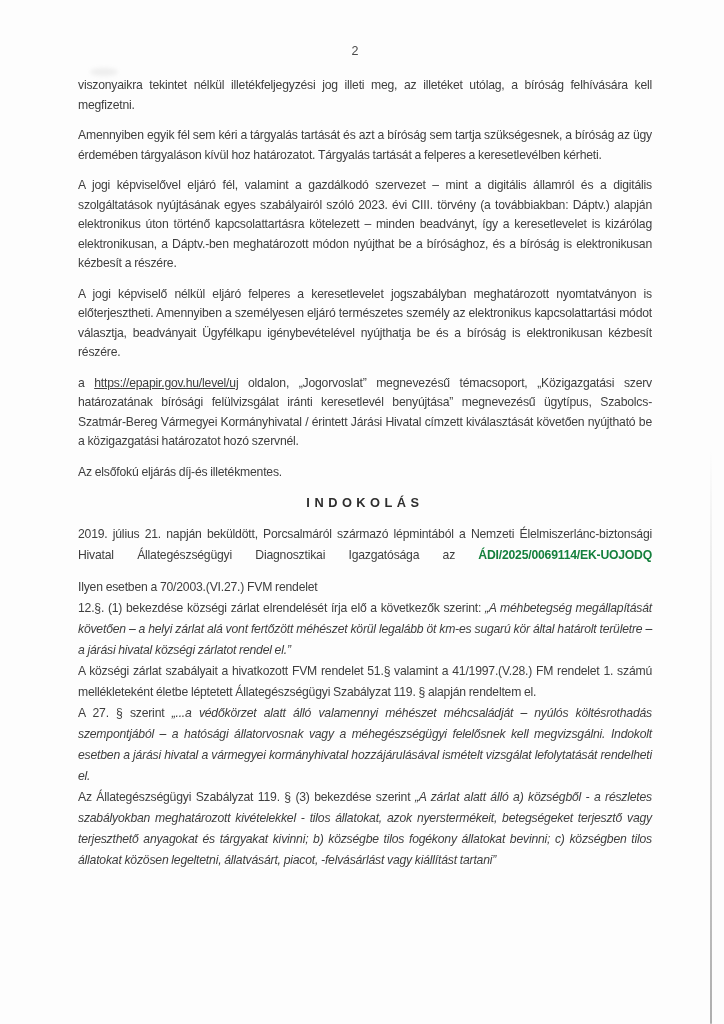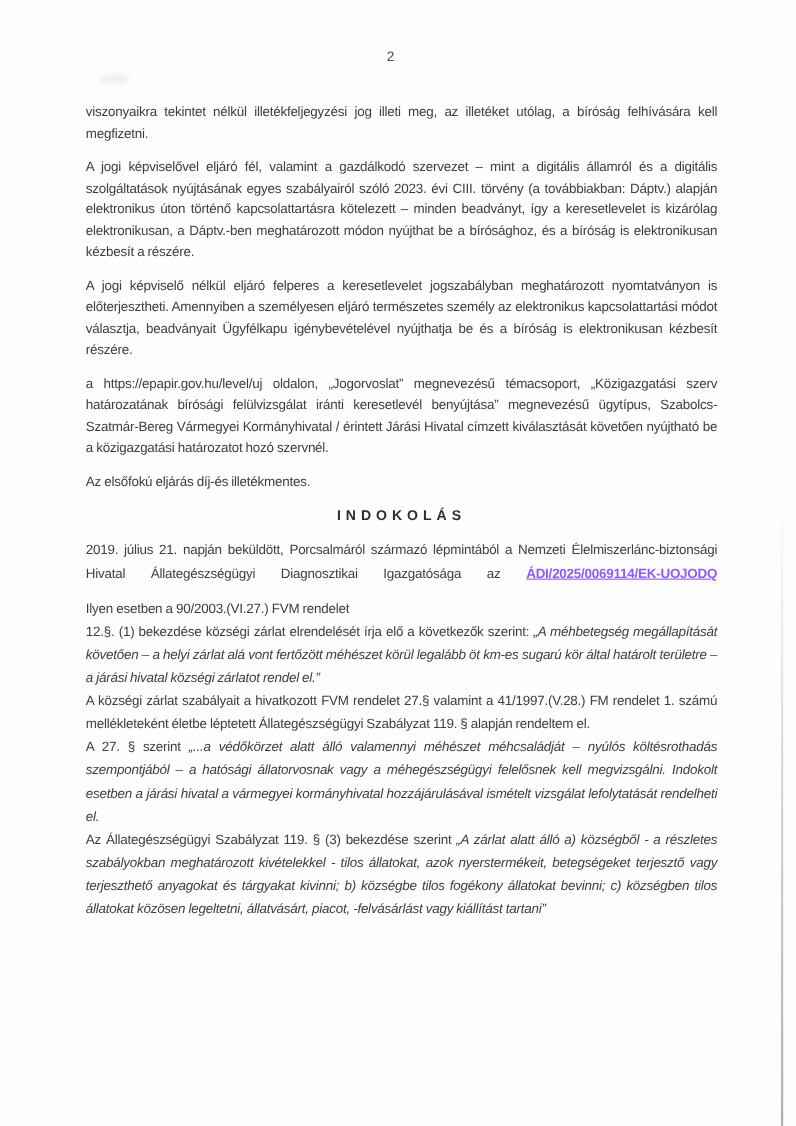--- a/index.html
+++ b/index.html
@@ -10,39 +10,39 @@
     overflow:hidden;
     font-family:"Liberation Sans", sans-serif;
     color:#3e3e3e;
     -webkit-font-smoothing:antialiased;
   }
   .pagenum {
     position:absolute; top:44px; left:0; width:710px;
     text-align:center; font-size:12.5px; color:#4a4a4a;
   }
   .content {
-    position:absolute; left:78px; top:92px; width:574px;
+    position:absolute; left:78px; top:76px; width:574px;
     font-size:12.2px; line-height:19.5px;
     letter-spacing:-0.2px; word-spacing:-0.3px;
     text-align:justify;
   }
   .content p { margin:0 0 11px 0; }
   .just-line { display:block; text-align:justify; text-align-last:justify; }
   .seg { display:block; text-align:justify; }
   .heading {
     text-align:center; text-align-last:center;
     font-weight:bold; letter-spacing:4.5px;
     font-size:12.8px; color:#2e2e2e;
     margin:21px 0 0 0;
   }
   .p7 { margin-top:17px; line-height:21px; }
   .lower { margin-top:12px; margin-bottom:0; line-height:21px; }
-  .bold-ref { font-weight:bold; color:#8b5cf6;text-decoration:underline; }
+  .bold-ref { font-weight:bold; color:#15803d; }
   em.q { font-style:italic; }
-  a.url { color:inherit; cursor:pointer; }
+  a.url { color:inherit; text-decoration:underline; cursor:pointer; }
   .edge-line {
     position:absolute; left:710px; top:450px; bottom:0; width:2px;
     background:linear-gradient(180deg, rgba(190,190,190,0) 0%, rgba(178,178,178,0.45) 40%, rgba(160,160,160,0.85) 100%);
     border-radius:1px;
   }
   .smudge {
     position:absolute; left:90px; top:68px; width:28px; height:8px;
     background:rgba(110,110,110,0.10); border-radius:50%; filter:blur(2px);
   }
 </style>
@@ -51,20 +51,21 @@
 
 <div class="page">
 
   <div class="pagenum">2</div>
   <div class="smudge"></div>
 
   <div class="content">
 
     <p>viszonyaikra tekintet nélkül illetékfeljegyzési jog illeti meg, az illetéket utólag, a bíróság felhívására kell megfizetni.</p>
 
+    <p>Amennyiben egyik fél sem kéri a tárgyalás tartását és azt a bíróság sem tartja szükségesnek, a bíróság az ügy érdemében tárgyaláson kívül hoz határozatot. Tárgyalás tartását a felperes a keresetlevélben kérheti.</p>
 
     <p>A jogi képviselővel eljáró fél, valamint a gazdálkodó szervezet – mint a digitális államról és a digitális szolgáltatások nyújtásának egyes szabályairól szóló 2023. évi CIII. törvény (a továbbiakban: Dáptv.) alapján elektronikus úton történő kapcsolattartásra kötelezett – minden beadványt, így a keresetlevelet is kizárólag elektronikusan, a Dáptv.-ben meghatározott módon nyújthat be a bírósághoz, és a bíróság is elektronikusan kézbesít a részére.</p>
 
     <p>A jogi képviselő nélkül eljáró felperes a keresetlevelet jogszabályban meghatározott nyomtatványon is előterjesztheti. Amennyiben a személyesen eljáró természetes személy az elektronikus kapcsolattartási módot választja, beadványait Ügyfélkapu igénybevételével nyújthatja be és a bíróság is elektronikusan kézbesít részére.</p>
 
     <p>
       <span>a </span><a class="url">https://epapir.gov.hu/level/uj</a><span> oldalon, „Jogorvoslat” megnevezésű témacsoport, „Közigazgatási szerv határozatának bírósági felülvizsgálat iránti keresetlevél benyújtása” megnevezésű ügytípus, Szabolcs-Szatmár-Bereg Vármegyei Kormányhivatal / érintett Járási Hivatal címzett kiválasztását követően nyújtható be a közigazgatási határozatot hozó szervnél.</span>
     </p>
 
     <p>Az elsőfokú eljárás díj-és illetékmentes.</p>
@@ -73,23 +74,23 @@
 
     <p class="p7">
       <span class="just-line">2019. július 21. napján beküldött, Porcsalmáról származó lépmintából a Nemzeti Élelmiszerlánc-biztonsági</span>
       <span class="just-line">
         <span>Hivatal Állategészségügyi Diagnosztikai Igazgatósága az</span>
         <span class="bold-ref">ÁDI/2025/0069114/EK-UOJODQ</span>
       </span>
     </p>
 
     <p class="lower">
-      <span class="seg">Ilyen esetben a 90/2003.(VI.27.) FVM rendelet</span>
+      <span class="seg">Ilyen esetben a 70/2003.(VI.27.) FVM rendelet</span>
       <span class="seg"><span>12.§. (1) bekezdése községi zárlat elrendelését írja elő a következők szerint: </span><em class="q">„A méhbetegség megállapítását követően – a helyi zárlat alá vont fertőzött méhészet körül legalább öt km-es sugarú kör által határolt területre – a járási hivatal községi zárlatot rendel el.”</em></span>
-      <span class="seg">A községi zárlat szabályait a hivatkozott FVM rendelet 27.§ valamint a 41/1997.(V.28.) FM rendelet 1. számú mellékleteként életbe léptetett Állategészségügyi Szabályzat 119. § alapján rendeltem el.</span>
+      <span class="seg">A községi zárlat szabályait a hivatkozott FVM rendelet 51.§ valamint a 41/1997.(V.28.) FM rendelet 1. számú mellékleteként életbe léptetett Állategészségügyi Szabályzat 119. § alapján rendeltem el.</span>
       <span class="seg"><span>A 27. § szerint </span><em class="q">„...a védőkörzet alatt álló valamennyi méhészet méhcsaládját – nyúlós költésrothadás szempontjából – a hatósági állatorvosnak vagy a méhegészségügyi felelősnek kell megvizsgálni. Indokolt esetben a járási hivatal a vármegyei kormányhivatal hozzájárulásával ismételt vizsgálat lefolytatását rendelheti el.</em></span>
       <span class="seg"><span>Az Állategészségügyi Szabályzat 119. § (3) bekezdése szerint </span><em class="q">„A zárlat alatt álló a) községből - a részletes szabályokban meghatározott kivételekkel - tilos állatokat, azok nyerstermékeit, betegségeket terjesztő vagy terjeszthető anyagokat és tárgyakat kivinni; b) községbe tilos fogékony állatokat bevinni; c) községben tilos állatokat közösen legeltetni, állatvásárt, piacot, -felvásárlást vagy kiállítást tartani”</em></span>
     </p>
 
   </div>
 
   <div class="edge-line"></div>
 
 </div>
 

